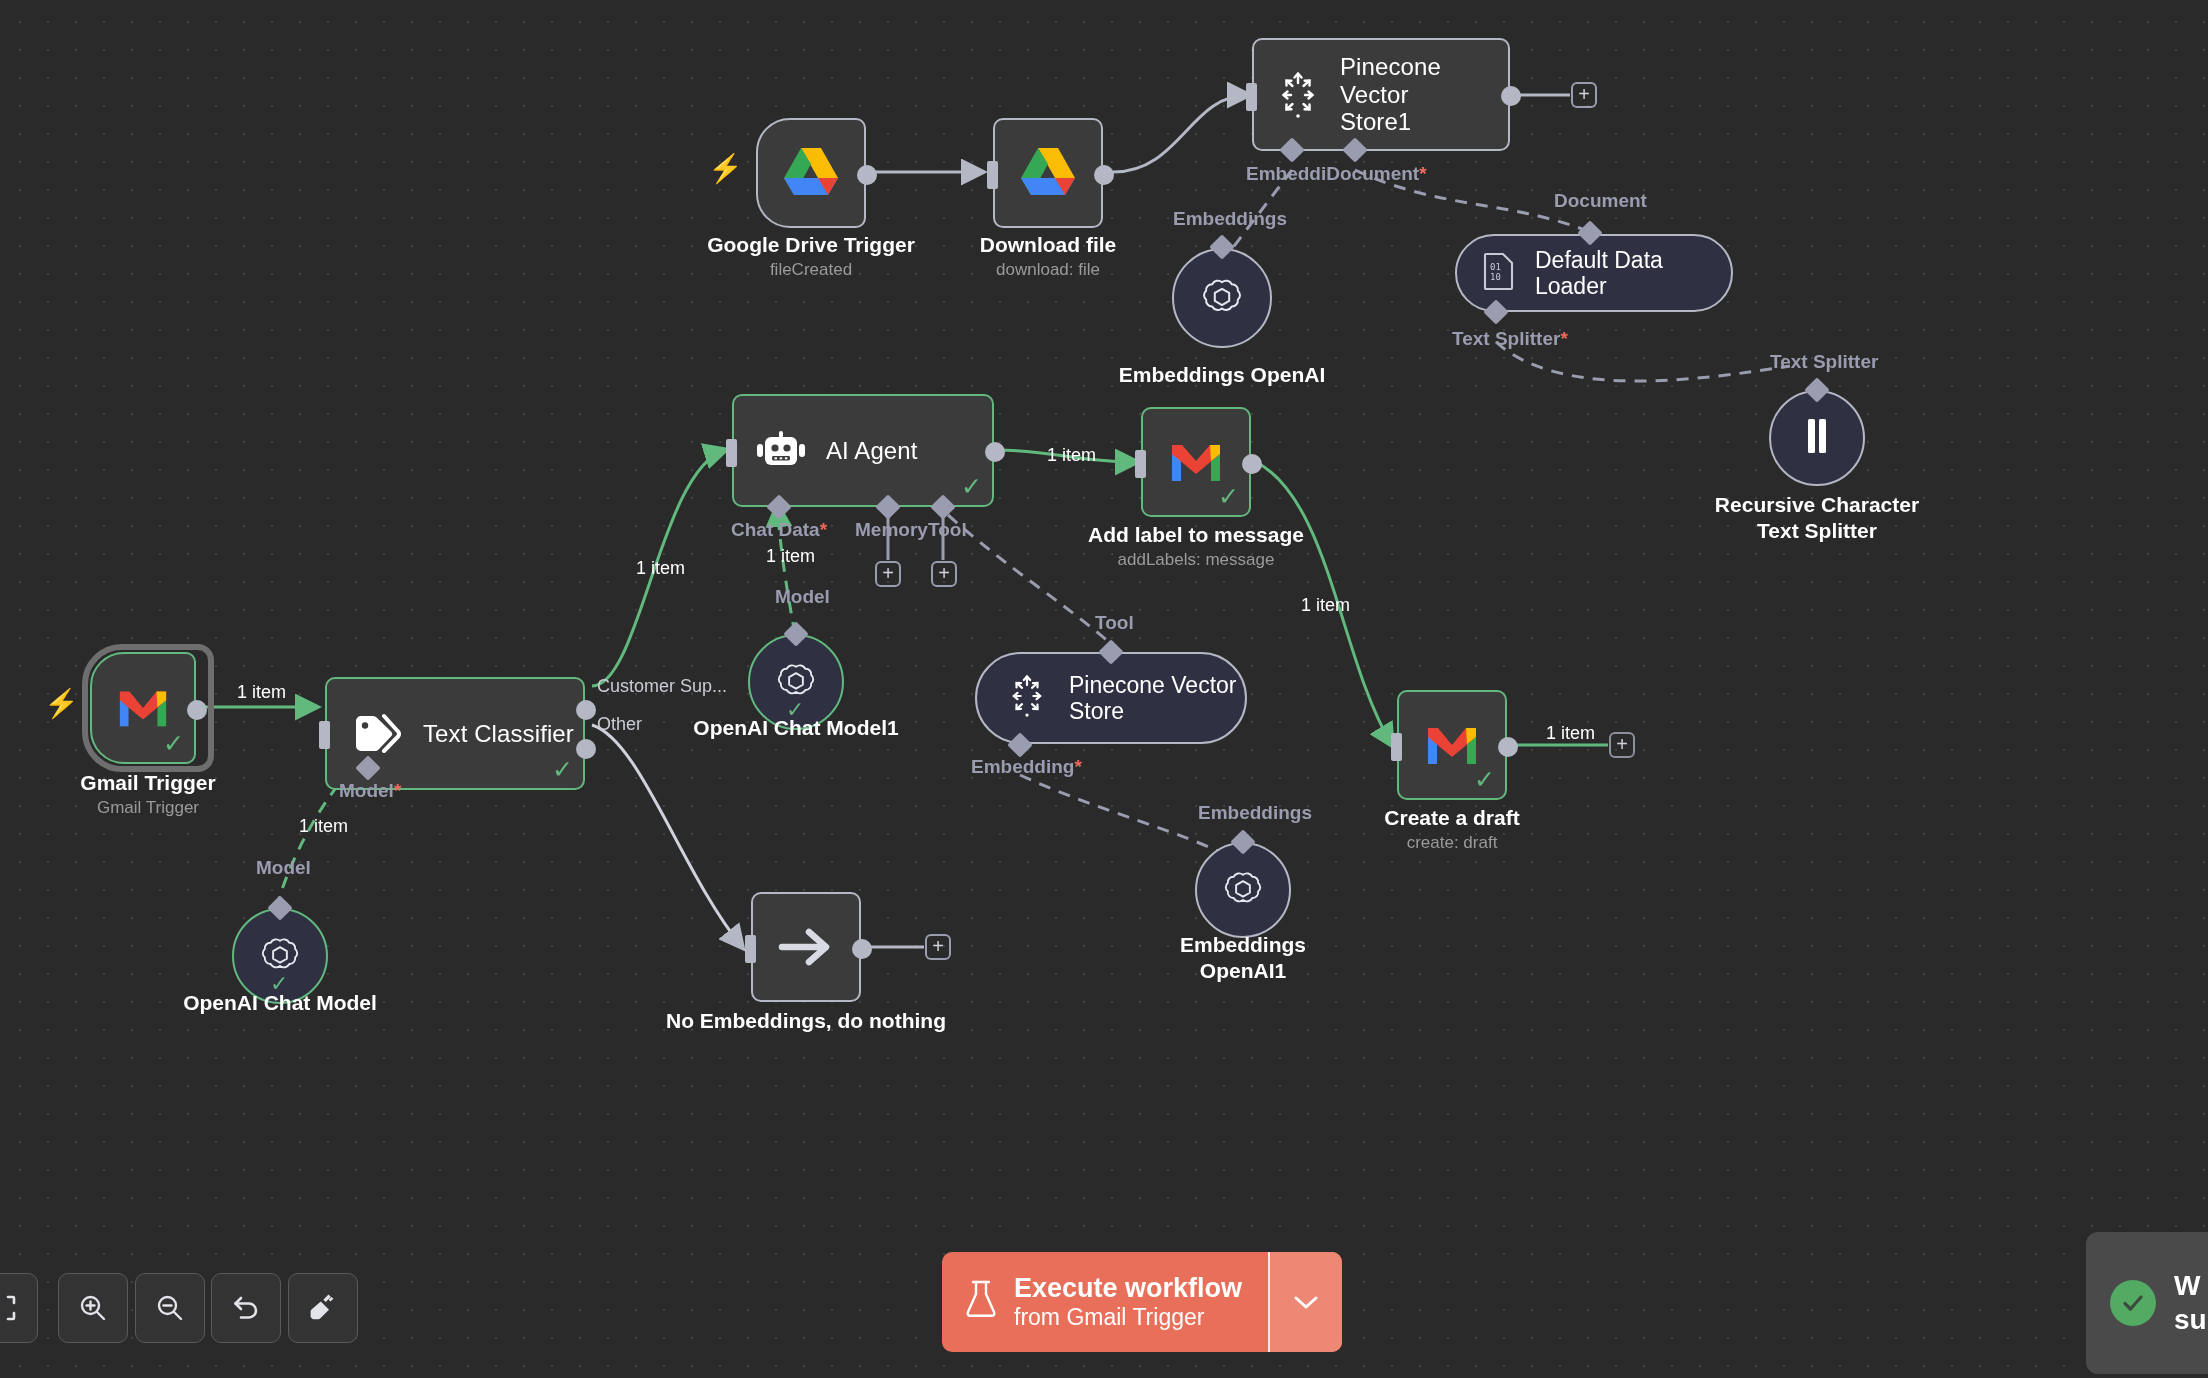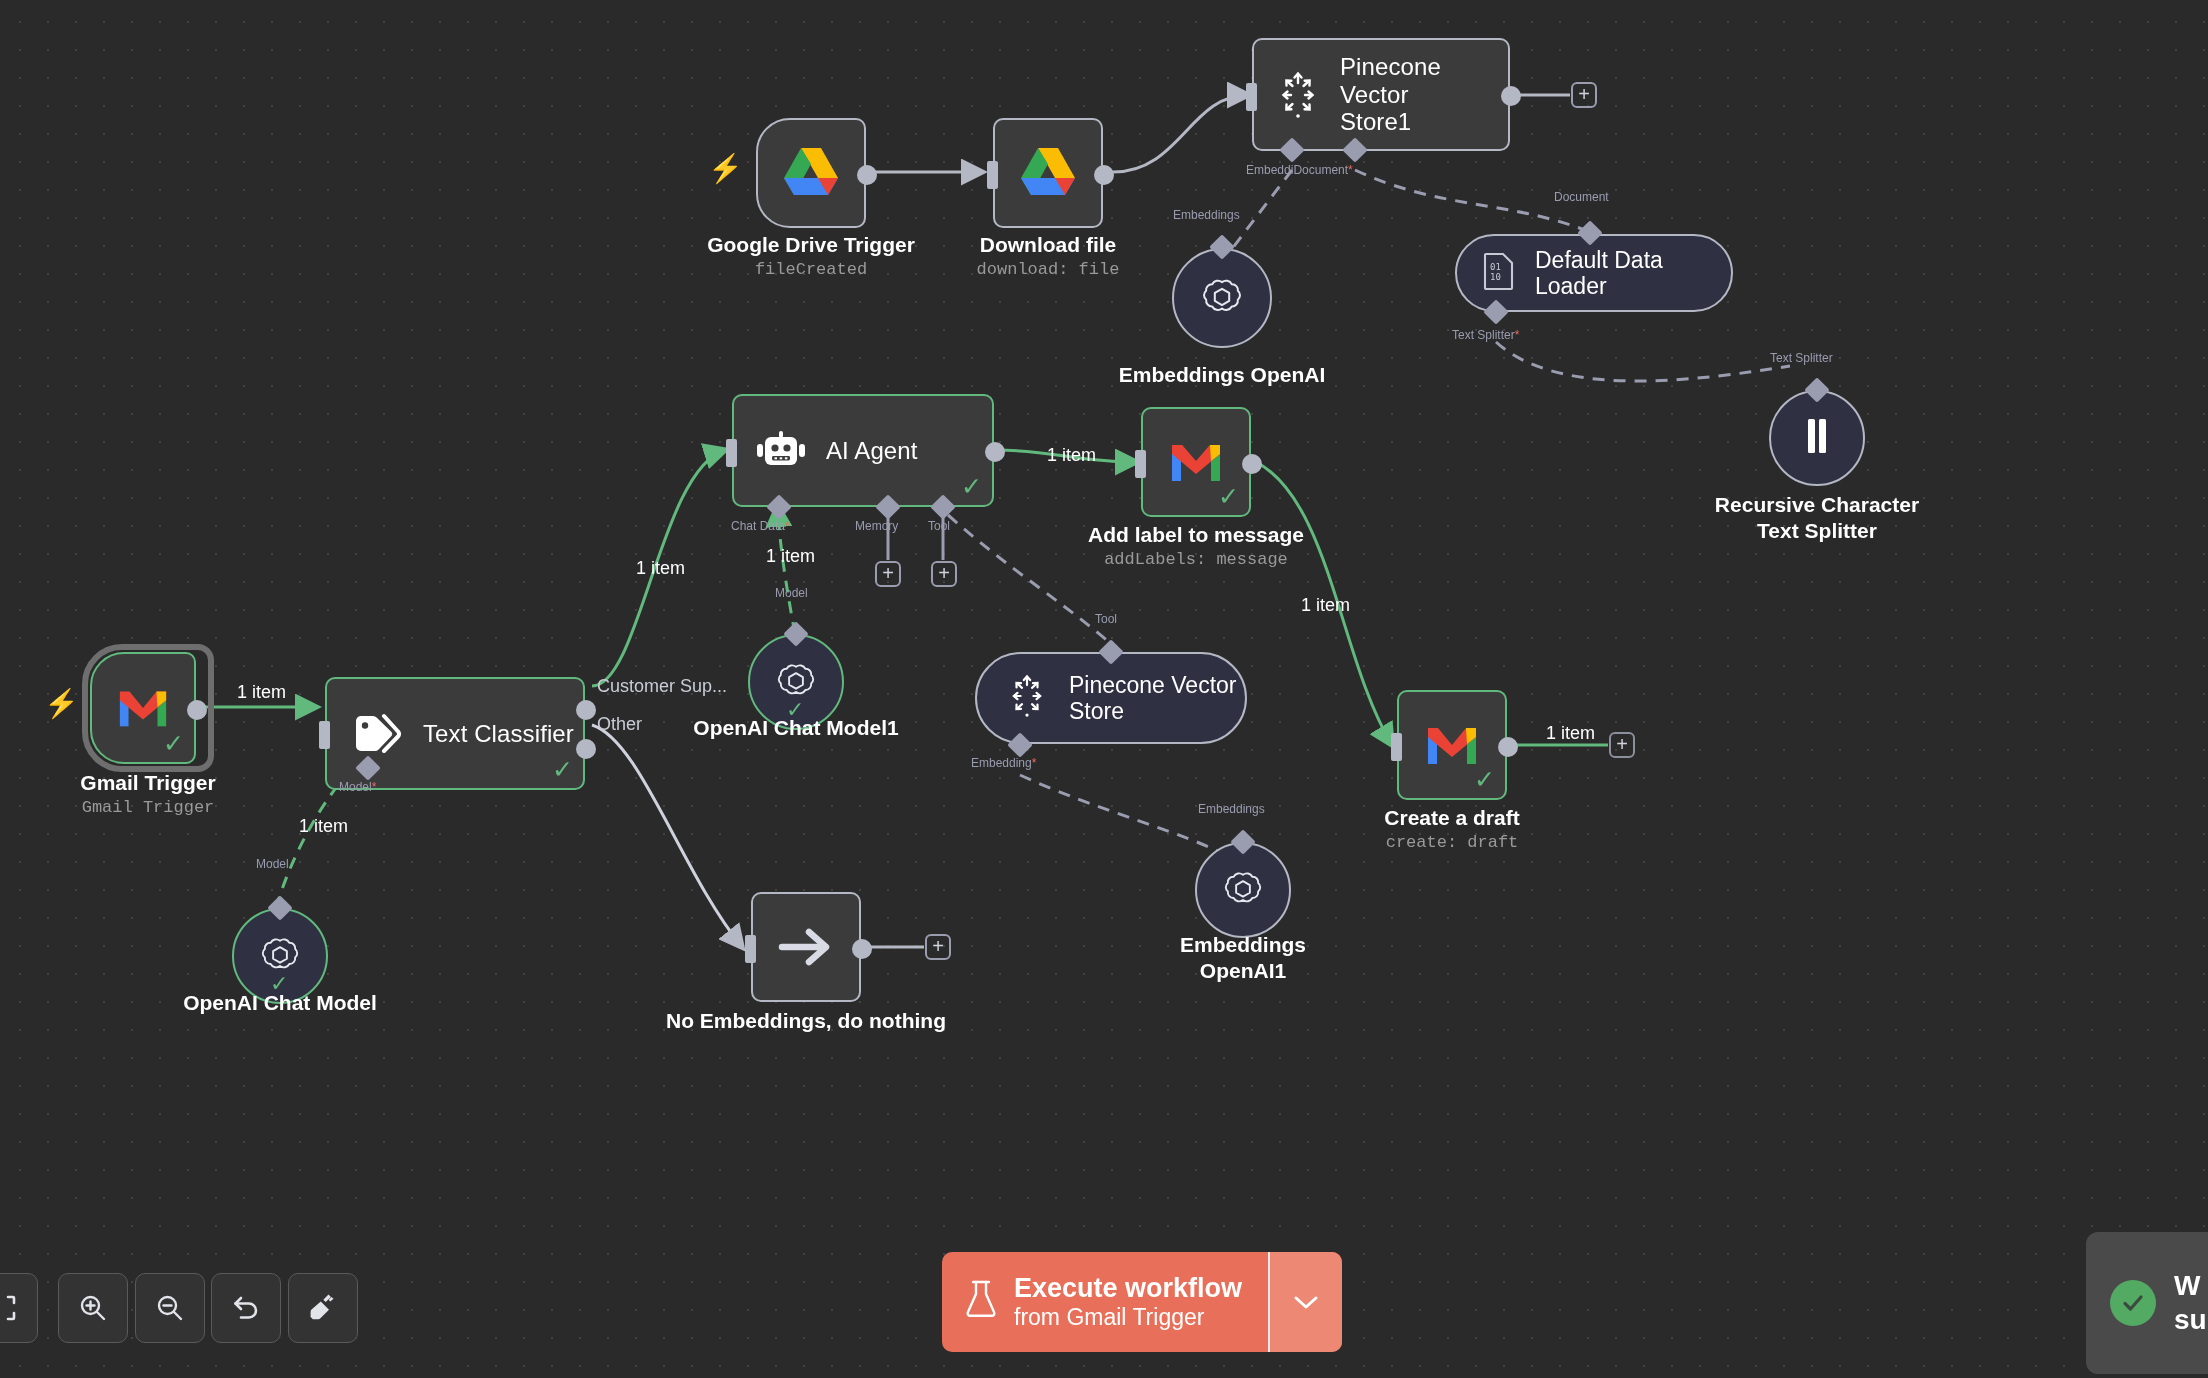--- a/index.html
+++ b/index.html
@@ -42,21 +42,21 @@
     pointer-events:none;
   }
 
   
   .nlabel {
     position:absolute; text-align:center; color:#ffffff;
     font-size:21px; line-height:1.22; white-space:pre-line; font-weight:700;
   }
   .nsub {
     position:absolute; text-align:center; color:#9a9a9a;
-    font-size:17px; line-height:1.2; white-space:pre-line;font-family:Liberation Mono, monospace;
+    font-size:17px; line-height:1.2; white-space:pre-line;
   }
 
   
   .subnode {
     position:absolute; display:flex; align-items:center;
     background:#2f3042; border:2.5px solid #b4b8c4; border-radius:100px;
     color:#fff;
   }
   .subnode.ok { border-color:#62b97e; }
   .subnode .stitle { font-size:23px; white-space:pre-line; line-height:1.15; }
@@ -78,21 +78,21 @@
     border-radius:6px; color:#cfd2dc; font-size:20px; line-height:21px;
     text-align:center; background:transparent;
   }
   .plusbtn.green { border-color:#8c8f9c; }
 
   
   .elabel {
     position:absolute; color:#ffffff; font-size:18px; white-space:nowrap;
   }
   .plabel {
-    position:absolute; color:#9a9cb0; font-size:12px; white-space:nowrap;
+    position:absolute; color:#9a9cb0; font-size:19px; white-space:nowrap;font-weight:bold;
   }
   .plabel .req { color:#ef6a5b; }
   .olabel {
     position:absolute; color:#c9ccd6; font-size:18px; white-space:nowrap;
   }
 
   .bolt { position:absolute; color:#f0614b; font-size:28px; line-height:1; }
 
   
   .tbtn {

